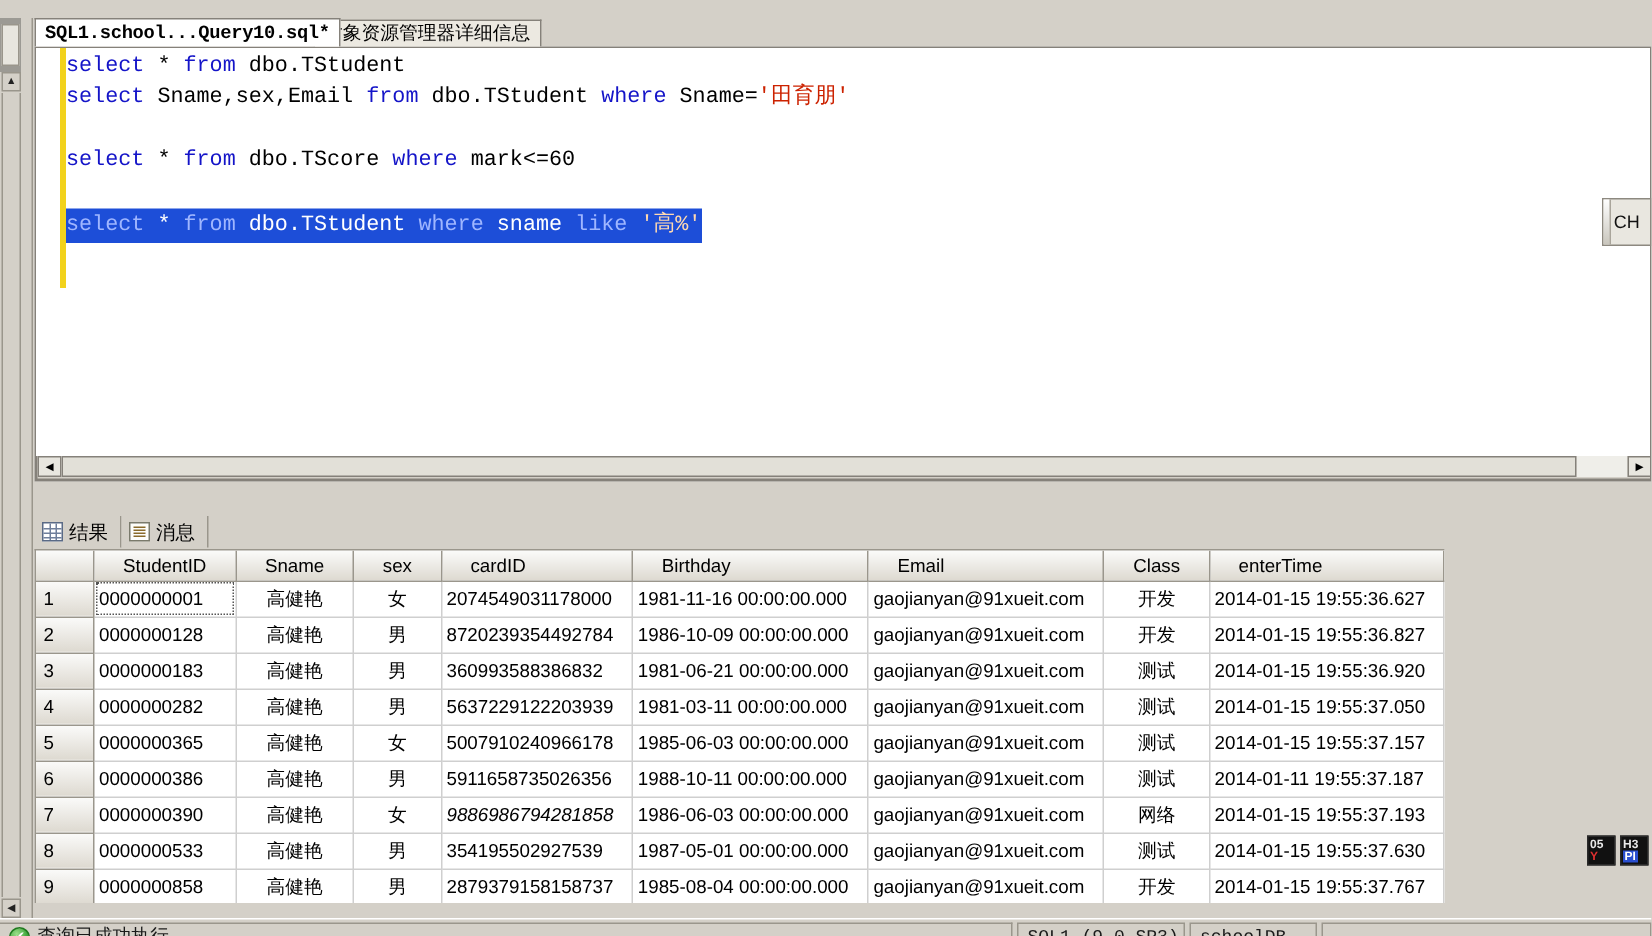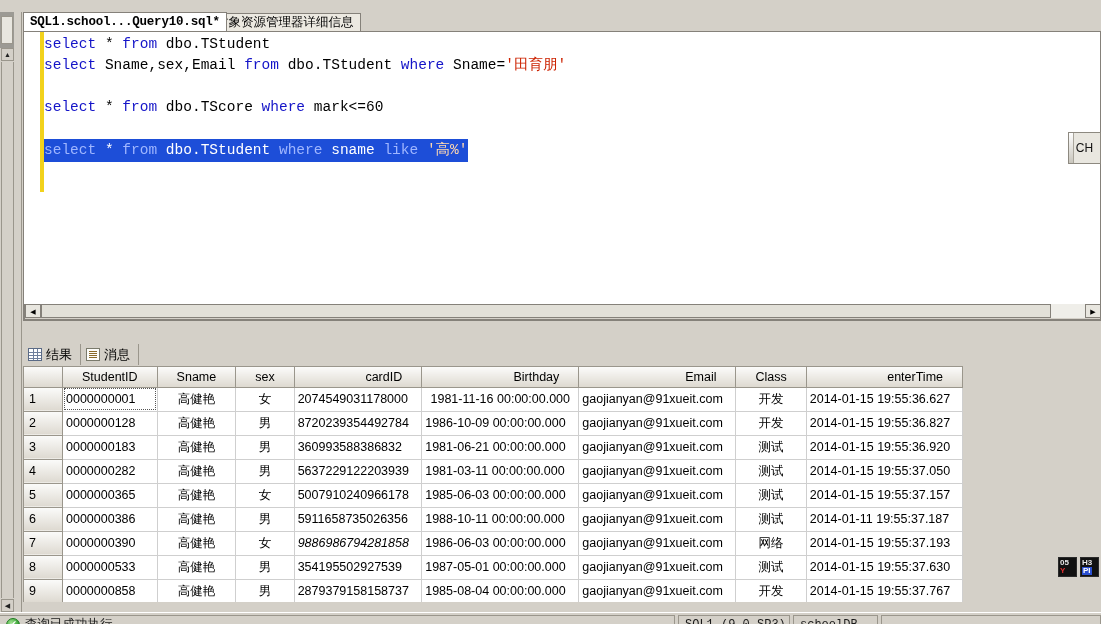--- a/index.html
+++ b/index.html
@@ -238,21 +238,21 @@
     table-layout: fixed;
     font-size: 12.5px;
     color: #000;
   }
   table.grid th {
     background: linear-gradient(#fbfbfa, #ddd9d0);
     border-right: 1px solid #9a968c;
     border-bottom: 1px solid #9a968c;
     height: 20px;
     font-weight: normal;
-    text-align: right;
+    text-align: left;
     padding: 0 19px;
     white-space: nowrap;
     overflow: hidden;
   }
   table.grid th.rowhdr { width: 26px; }
   table.grid td {
     border-right: 1px solid #cfcfcf;
     border-bottom: 1px solid #cfcfcf;
     height: 24px;
     padding: 0 3px;
@@ -426,21 +426,21 @@
               <th style="width: 168px;">enterTime</th>
             </tr>
           </thead>
         <tbody>
             <tr>
               <td class="rowhdr">1</td>
               <td class=" cur" style="width: 84px;">0000000001</td>
               <td class="c-sname" style="width: 58px;">高健艳</td>
               <td class="c-sex" style="width: 30px;">女</td>
               <td class="" style="width: 140px;">2074549031178000</td>
-              <td class="" style="width: 170px; text-align: center;">1981-11-16 00:00:00.000</td>
+              <td class="" style="width: 170px;">1981-11-16 00:00:00.000</td>
               <td class="" style="width: 170px;">gaojianyan@91xueit.com</td>
               <td class="c-class" style="width: 44px;">开发</td>
               <td class="" style="width: 168px;">2014-01-15 19:55:36.627</td>
             </tr>
             <tr>
               <td class="rowhdr">2</td>
               <td class="" style="width: 84px;">0000000128</td>
               <td class="c-sname" style="width: 58px;">高健艳</td>
               <td class="c-sex" style="width: 30px;">男</td>
               <td class="" style="width: 140px;">8720239354492784</td>

